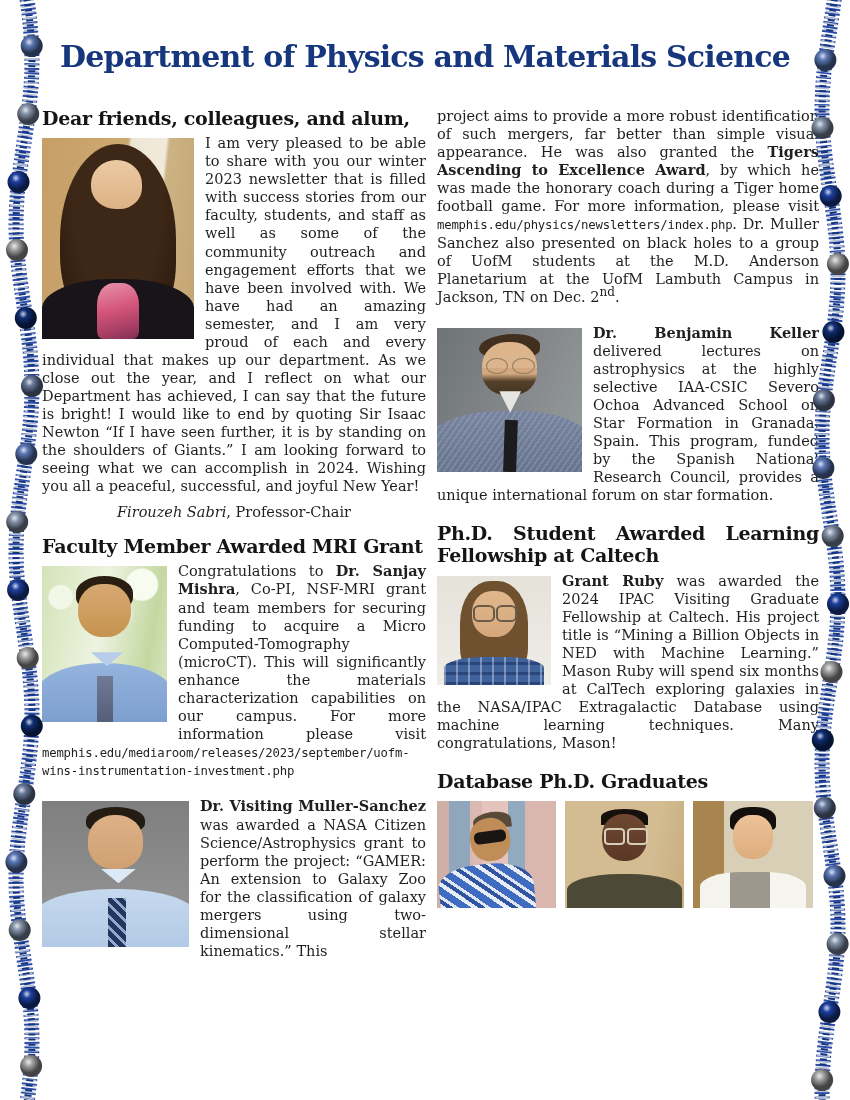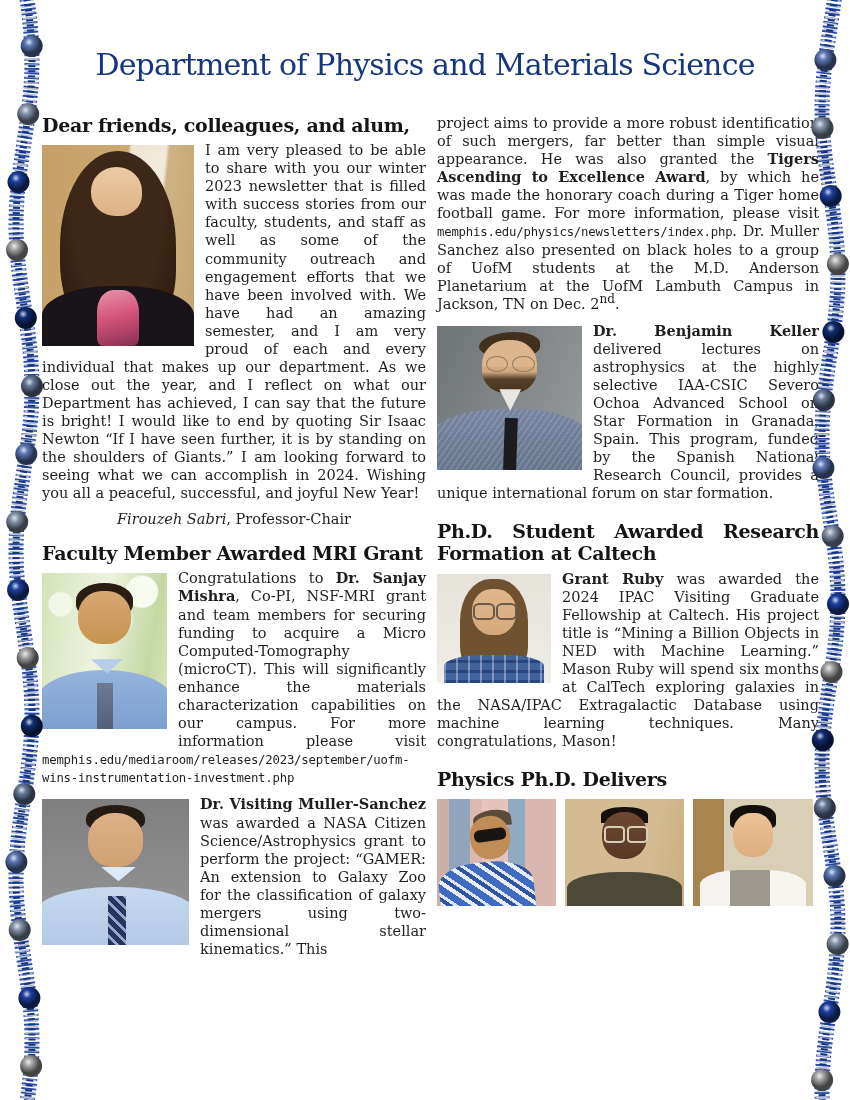--- a/index.html
+++ b/index.html
@@ -6,28 +6,28 @@
   body{
     width:850px;height:1100px;position:relative;overflow:hidden;
     background:#ffffff;color:#1d1d1d;
     font-family:"DejaVu Serif",serif;
   }
   .garland{position:absolute;top:0;height:1100px;width:40px;z-index:4;pointer-events:none}
   .garland-left{left:3px}
   .garland-right{right:1px}
 
   header{padding-top:36px;text-align:center;position:relative;z-index:2}
-  h1{margin:12px;font-size:30px;font-weight:normal;letter-spacing:-0.8px;color:#16367d;line-height:1.1}
+  h1{margin:4px;font-size:30px;font-weight:bold;letter-spacing:-0.8px;color:#16367d;line-height:1.1}
   h2{margin:5px 0 0;font-size:27px;font-weight:bold;letter-spacing:-0.5px;color:#141414;line-height:1.1}
 
   main{display:flex;gap:11px;padding:18px 30px 0 42px;position:relative;z-index:2}
   .col{width:384px;flex:0 0 auto}
   #col-right{width:382px}
 
-  .sec{margin:3px 0 2px}
+  .sec{margin:12px 0 2px}
   .sec-body{display:flow-root}
   .sec-heading{
     margin:12px 0 5px;font-size:19px;line-height:1.17;font-weight:bold;
     color:#151515;letter-spacing:-0.3px;text-align:justify;
   }
   .col .sec:first-child .sec-heading{margin-top:0}
 
   p{margin:0 0 6px;font-size:14.5px;line-height:1.245;text-align:justify;color:#1f1f1f}
   p.signature{margin:8px 0 2px;text-align:center}
   .b{font-weight:bold}
@@ -377,36 +377,36 @@
             <i class="gl"></i>
             <i class="x2"></i>
             <i class="torso"></i>
             <i class="x3"></i>
             <i class="tie"></i>
           </div>
           <p><span class="b">Dr. Benjamin Keller</span><span class=""> delivered lectures on astrophysics at the highly selective IAA-CSIC Severo Ochoa Advanced School on Star Formation in Granada, Spain.  This program, funded by the Spanish National Research Council, provides a unique international forum on star formation.</span></p>
         </div>
       </section>
       <section class="sec">
-        <h3 class="sec-heading">Ph.D. Student Awarded Research Formation at Caltech</h3>
+        <h3 class="sec-heading">Ph.D. Student Awarded Learning Fellowship at Caltech</h3>
         <div class="sec-body">
           <div class="photo ph-ruby">
             <i class="hair"></i>
             <i class="face"></i>
             <i class="gl"></i>
             <i class="x2"></i>
             <i class="torso"></i>
             <i class="x3"></i>
             <i class="tie"></i>
           </div>
           <p><span class="b">Grant Ruby</span><span class=""> was awarded the 2024 IPAC Visiting Graduate Fellowship at Caltech.  His project title is “Mining a Billion Objects in NED with Machine Learning.”  Mason Ruby will spend six months at CalTech exploring galaxies in the NASA/IPAC Extragalactic Database using machine learning techniques.  Many congratulations, Mason!</span></p>
         </div>
       </section>
       <section class="sec">
-        <h3 class="sec-heading">Physics Ph.D. Delivers</h3>
+        <h3 class="sec-heading">Database Ph.D. Graduates</h3>
         <div class="sec-body">
           <div class="photo-row">
             <div class="photo ph-grad1">
               <i class="hair"></i>
               <i class="face"></i>
               <i class="gl"></i>
               <i class="x2"></i>
               <i class="torso"></i>
               <i class="x3"></i>
               <i class="tie"></i>

